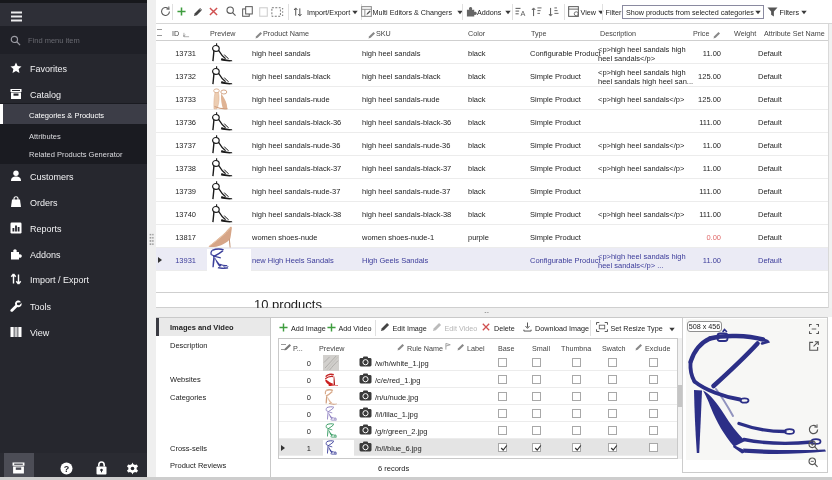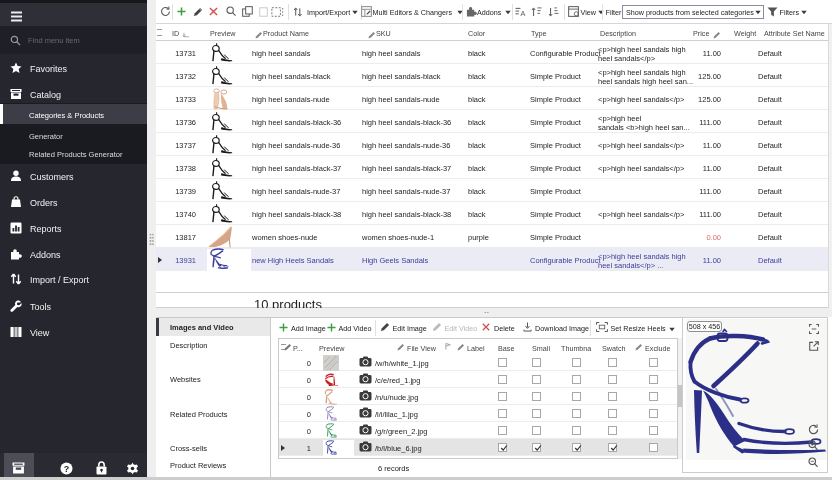--- a/index.html
+++ b/index.html
@@ -130,21 +130,21 @@
       <div class="mi" style="top:61px">Favorites</div>
       <div class="mi" style="top:87px">Catalog</div>
       <div class="mi" style="top:169px">Customers</div>
       <div class="mi" style="top:195px">Orders</div>
       <div class="mi" style="top:221px">Reports</div>
       <div class="mi" style="top:247px">Addons</div>
       <div class="mi" style="top:272px">Import / Export</div>
       <div class="mi" style="top:299px">Tools</div>
       <div class="mi" style="top:325px">View</div>
       <div class="si" style="top:108px;color:#fff">Categories &amp; Products</div>
-      <div class="si" style="top:128.5px">Generator</div>
+      <div class="si" style="top:128.5px">Attributes</div>
       <div class="si" style="top:146.5px">Related Products Generator</div>
       <svg class="abs" style="left:10px;top:59px" width="12" height="12" viewBox="0 0 12 12">
         <path d="M6,0.5 L7.6,4.1 L11.5,4.5 L8.6,7.1 L9.5,11 L6,9 L2.5,11 L3.4,7.1 L0.5,4.5 L4.4,4.1 Z" fill="#fff"></path>
       </svg>
       <svg class="abs" style="left:10px;top:85px" width="12" height="12" viewBox="0 0 12 12">
         <path d="M0.5,1 H11.5 V4 H0.5 Z M1,4.5 H11 V11 H1 Z" fill="#fff"></path>
         <rect x="3.5" y="5.5" width="5" height="2.2" fill="#26272e"></rect>
         <rect x="2" y="2" width="8" height="1" fill="#26272e"></rect>
       </svg>
       <svg class="abs" style="left:10px;top:167px" width="12" height="12" viewBox="0 0 12 12">
@@ -362,21 +362,20 @@
     </div>
     <div class="row" style="top:110px">
       <div class="idc">13736</div>
       <svg class="abs" style="left:55px;top:1.5px;color:#1a1a1a" width="22" height="20" viewBox="0 0 22 20" stroke="#1a1a1a">
         <use href="#shoe"></use>
       </svg>
       <div class="c" style="left:96px">high heel sandals-black-36</div>
       <div class="c" style="left:206px">high heel sandals-black-36</div>
       <div class="c" style="left:312px">black</div>
       <div class="c" style="left:374px">Simple Product</div>
-      <div class="c2" style="left:442px">&lt;p&gt;high heel<br>sandals &lt;b&gt;high heel san...</div>
       <div class="abs" style="left:500px;top:8px;width:65px;text-align:right;font-size:7.5px;color:#1e1e1e">111.00</div>
       <div class="c" style="left:602px">Default</div>
     </div>
     <div class="row" style="top:133px">
       <div class="idc">13737</div>
       <svg class="abs" style="left:55px;top:1.5px;color:#1a1a1a" width="22" height="20" viewBox="0 0 22 20" stroke="#1a1a1a">
         <use href="#shoe"></use>
       </svg>
       <div class="c" style="left:96px">high heel sandals-nude-36</div>
       <div class="c" style="left:206px">high heel sandals-nude-36</div>
@@ -459,22 +458,22 @@
     <div id="tabs">
       <div class="tab on" style="top:0px">
         <span style="left:11px">Images and Video</span>
       </div>
       <div class="tab" style="top:18px">
         <span style="left:14px">Description</span>
       </div>
       <div class="tab" style="top:52.400000000000006px">
         <span style="left:14px">Websites</span>
       </div>
-      <div class="tab" style="top:86.80000000000001px">
-        <span style="left:14px">Related Products</span>
+      <div class="tab" style="top:69.60000000000001px">
+        <span style="left:14px">Categories</span>
       </div>
       <div class="tab" style="top:138.4px">
         <span style="left:14px">Product Reviews</span>
       </div>
       <div class="tab" style="top:121.20000000000002px">
         <span style="left:14px">Cross-sells</span>
       </div>
     </div>
     <div id="btool"></div>
     <svg class="abs" style="left:279px;top:322.5px" width="9" height="9" viewBox="0 0 10 10">
@@ -500,35 +499,35 @@
     <div class="bt" style="left:494px;top:323.5px">Delete</div>
     <svg class="abs" style="left:523px;top:322px" width="9" height="10" viewBox="0 0 10 11">
       <path d="M5,0.5 V6 M5,7 L2.8,4.5 M5,7 L7.2,4.5 M1,8.5 V10 H9 V8.5" stroke="#555" stroke-width="1.1" fill="none"></path>
     </svg>
     <div class="bt" style="left:535px;top:323.5px">Download Image</div>
     <div class="tsep" style="left:590px;top:320px"></div>
     <svg class="abs" style="left:596px;top:322px" width="12" height="10" viewBox="0 0 13 11">
       <path d="M0.5,3 V0.5 H3.5 M9.5,0.5 H12.5 V3 M12.5,8 V10.5 H9.5 M3.5,10.5 H0.5 V8" fill="none" stroke="#555" stroke-width="1.1"></path>
       <rect x="3.5" y="3.5" width="6" height="4" fill="none" stroke="#555" stroke-width="0.9"></rect>
     </svg>
-    <div class="bt" style="left:610.5px;top:323.5px">Set Resize Heels</div>
+    <div class="bt" style="left:610.5px;top:323.5px">Set Resize Type</div>
     <svg class="abs" style="left:668.5px;top:326.5px" width="6" height="5" viewBox="0 0 6 5">
       <path d="M0.3,0.8 L5.7,0.8 L3,4.3 Z" fill="#3a3a3a"></path>
     </svg>
     <div id="igrid">
       <div class="abs" style="left:2px;top:5px;width:5px;height:6px;border-top:1.5px solid #999;border-bottom:1.5px solid #999"></div>
       <svg class="abs" style="left:5px;top:4px" width="8" height="8" viewBox="0 0 8 8">
         <path d="M0.5,7.5 L1.2,5.3 L5.5,1 L7,2.5 L2.7,6.8 Z" fill="#777"></path>
       </svg>
       <div class="ihead" style="left:14px">P...</div>
       <div class="ihead" style="left:40px">Preview</div>
       <svg class="abs" style="left:118px;top:4px" width="8" height="8" viewBox="0 0 8 8">
         <path d="M0.5,7.5 L1.2,5.3 L5.5,1 L7,2.5 L2.7,6.8 Z" fill="#888"></path>
       </svg>
-      <div class="ihead" style="left:128px">File View</div>
+      <div class="ihead" style="left:128px">Rule Name</div>
       <svg class="abs" style="left:166px;top:4px" width="7" height="7" viewBox="0 0 8 8">
         <path d="M1,7.5 V0.5 L6,2 L1,3.5" fill="none" stroke="#999" stroke-width="1"></path>
       </svg>
       <svg class="abs" style="left:178px;top:4px" width="8" height="8" viewBox="0 0 8 8">
         <path d="M0.5,7.5 L1.2,5.3 L5.5,1 L7,2.5 L2.7,6.8 Z" fill="#888"></path>
       </svg>
       <div class="ihead" style="left:188px">Label</div>
       <div class="ihead" style="left:219px">Base</div>
       <div class="ihead" style="left:253px">Small</div>
       <div class="ihead" style="left:282px">Thumbna</div>

